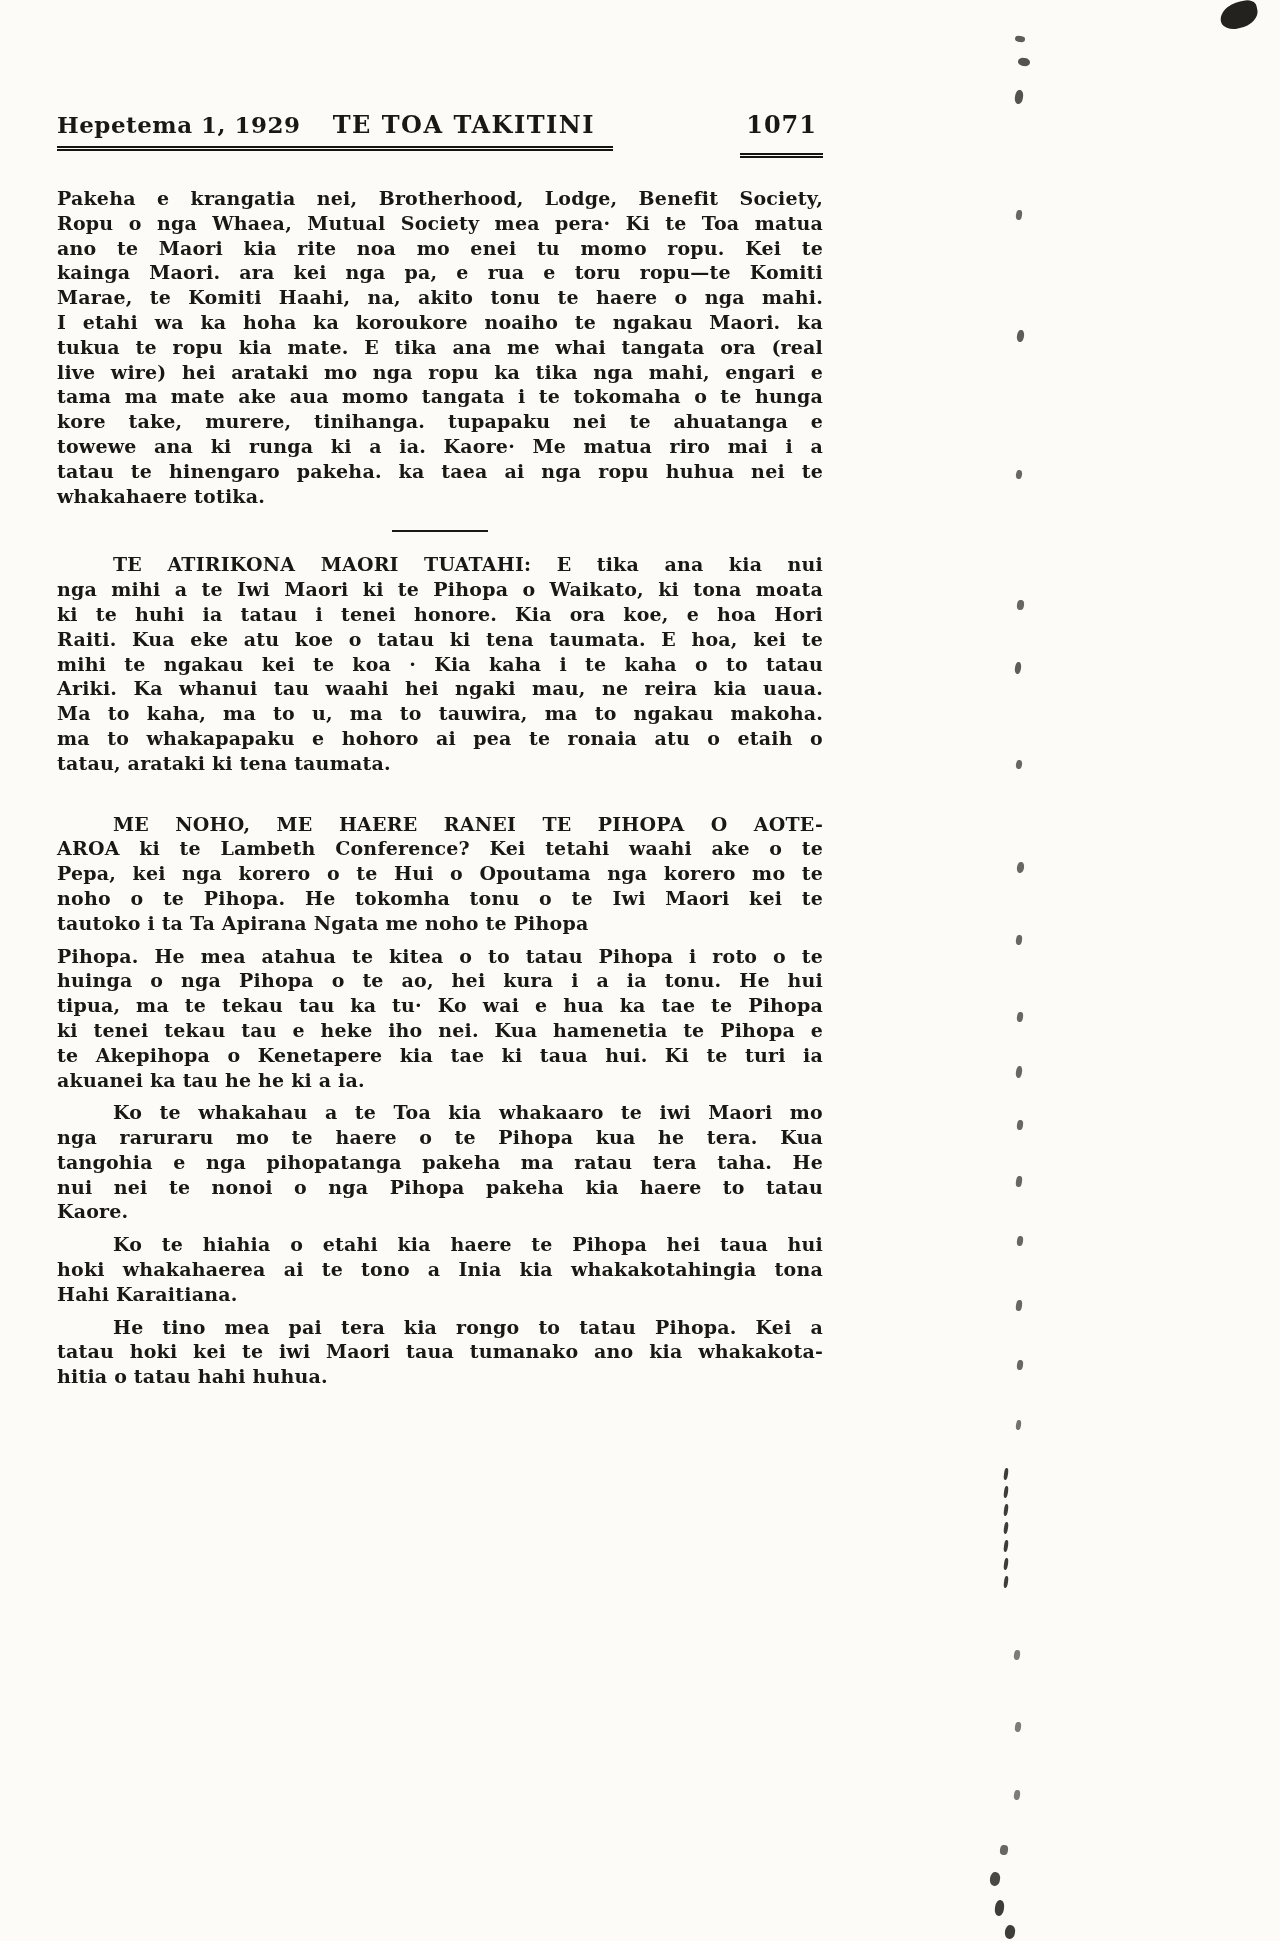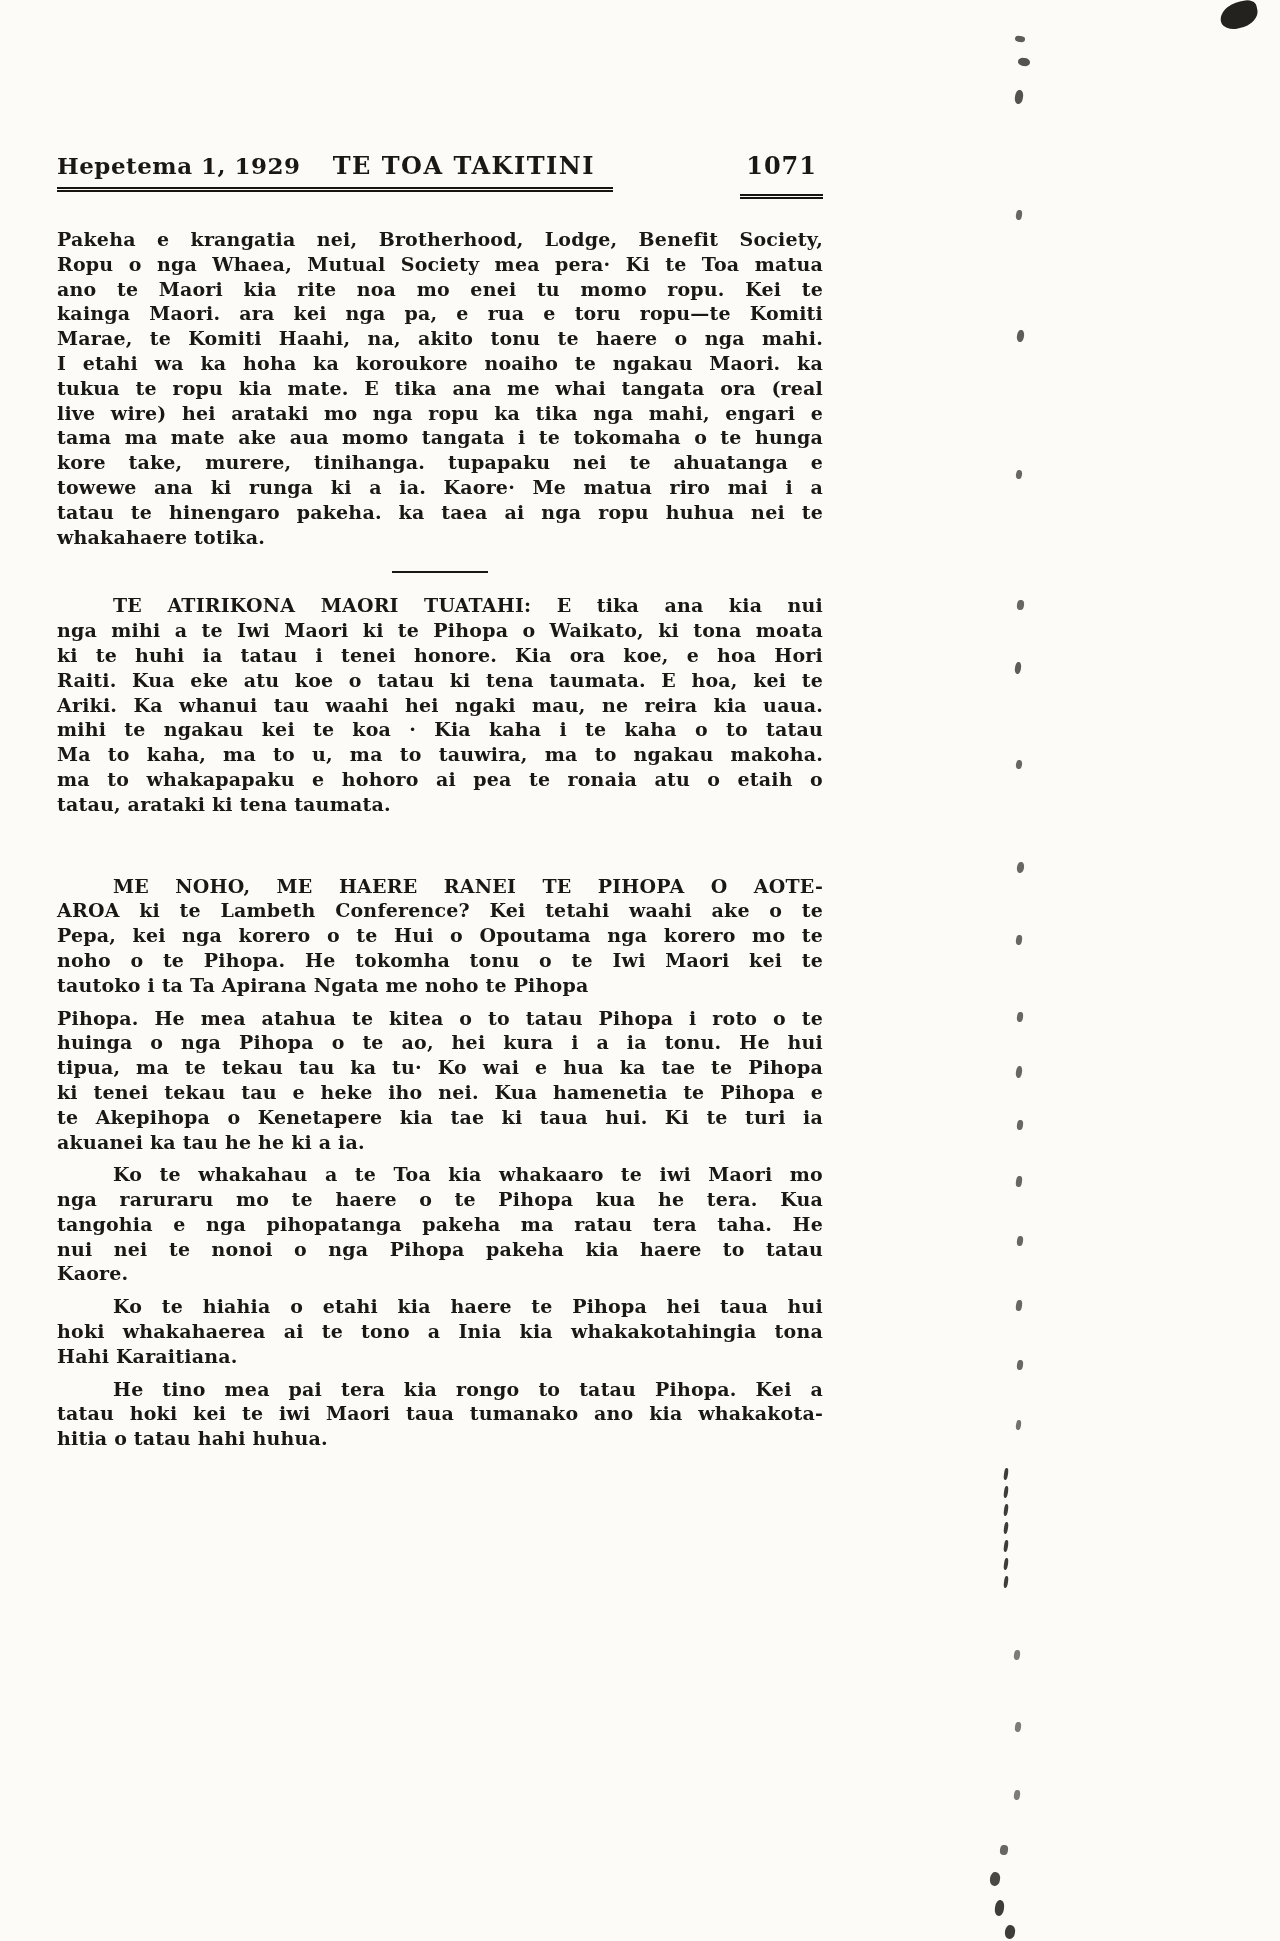--- a/index.html
+++ b/index.html
@@ -26,21 +26,20 @@
     display: flex;
     justify-content: space-between;
     align-items: baseline;
     font-weight: 700;
   }
   .mast-left {
     display: inline-block;
     border-bottom: 5px double #171410;
     padding: 0 18px 7px 0;
     white-space: nowrap;
-    margin-top: 41px;
   }
   .mast-date {
     font-size: 23px;
     letter-spacing: 0.5px;
     margin-right: 32px;
   }
   .mast-title {
     font-size: 24px;
     letter-spacing: 1.5px;
   }
@@ -52,21 +51,21 @@
     letter-spacing: 1px;
   }
   .article {
     margin-top: 28px;
     font-size: 19px;
     font-weight: 700;
     line-height: 24.8px;
     letter-spacing: 0.2px;
   }
   .para { margin: 0 0 8px 0; }
-  .para.gap { margin-top: 57px; }
+  .para.gap { margin-top: 36px; }
   .line {
     text-align: justify;
     text-align-last: justify;
     white-space: normal;
   }
   .line.last { text-align-last: left; }
   .para.indent .line.first { text-indent: 56px; }
   .divider {
     width: 96px;
     border-top: 2.5px solid #1b1814;
@@ -118,22 +117,22 @@
           <div class="line">towewe ana ki runga ki a ia. Kaore· Me matua riro mai i a</div>
           <div class="line">tatau te hinengaro pakeha. ka taea ai nga ropu huhua nei te</div>
           <div class="line last">whakahaere totika.</div>
         </div>
         <div class="divider"></div>
         <div class="para indent">
           <div class="line first">TE ATIRIKONA MAORI TUATAHI: E tika ana kia nui</div>
           <div class="line">nga mihi a te Iwi Maori ki te Pihopa o Waikato, ki tona moata</div>
           <div class="line">ki te huhi ia tatau i tenei honore. Kia ora koe, e hoa Hori</div>
           <div class="line">Raiti. Kua eke atu koe o tatau ki tena taumata. E hoa, kei te</div>
+          <div class="line">mihi te ngakau kei te koa · Kia kaha i te kaha o to tatau</div>
           <div class="line">Ariki. Ka whanui tau waahi hei ngaki mau, ne reira kia uaua.</div>
-          <div class="line">mihi te ngakau kei te koa · Kia kaha i te kaha o to tatau</div>
           <div class="line">Ma to kaha, ma to u, ma to tauwira, ma to ngakau makoha.</div>
           <div class="line">ma to whakapapaku e hohoro ai pea te ronaia atu o etaih o</div>
           <div class="line last">tatau, arataki ki tena taumata.</div>
         </div>
         <div class="para indent gap">
           <div class="line first">ME NOHO, ME HAERE RANEI TE PIHOPA O AOTE-</div>
           <div class="line">AROA ki te Lambeth Conference? Kei tetahi waahi ake o te</div>
           <div class="line">Pepa, kei nga korero o te Hui o Opoutama nga korero mo te</div>
           <div class="line">noho o te Pihopa. He tokomha tonu o te Iwi Maori kei te</div>
           <div class="line last">tautoko i ta Ta Apirana Ngata me noho te Pihopa</div>

